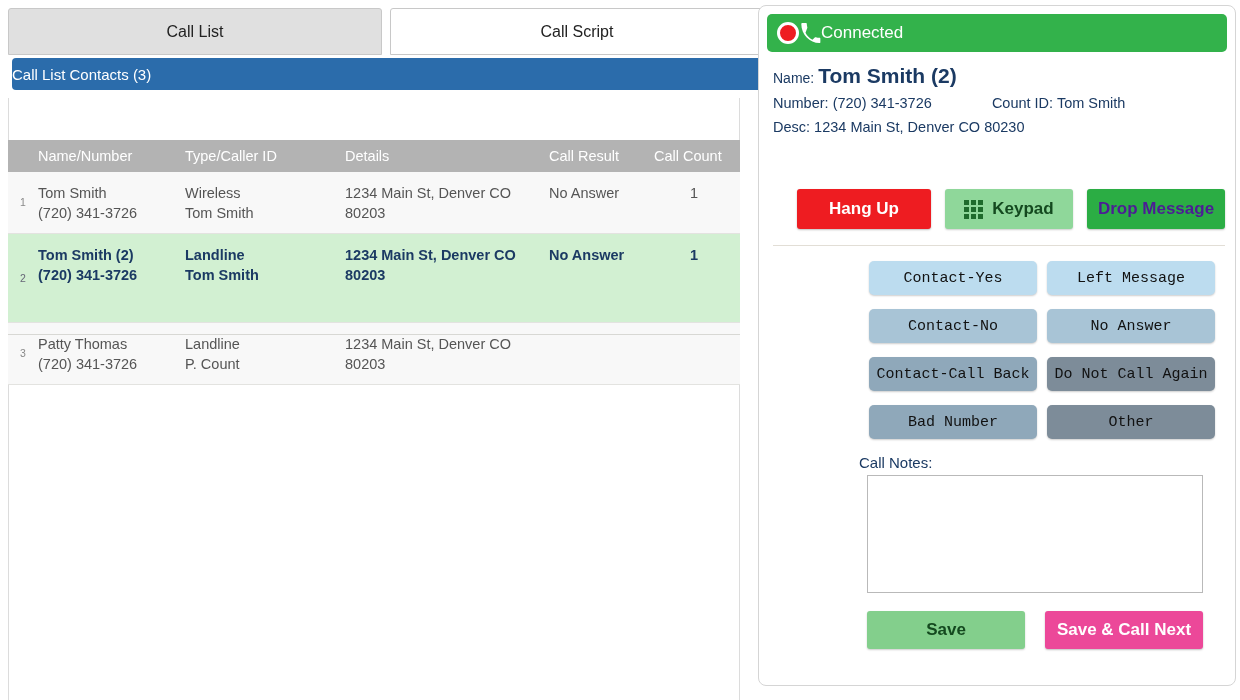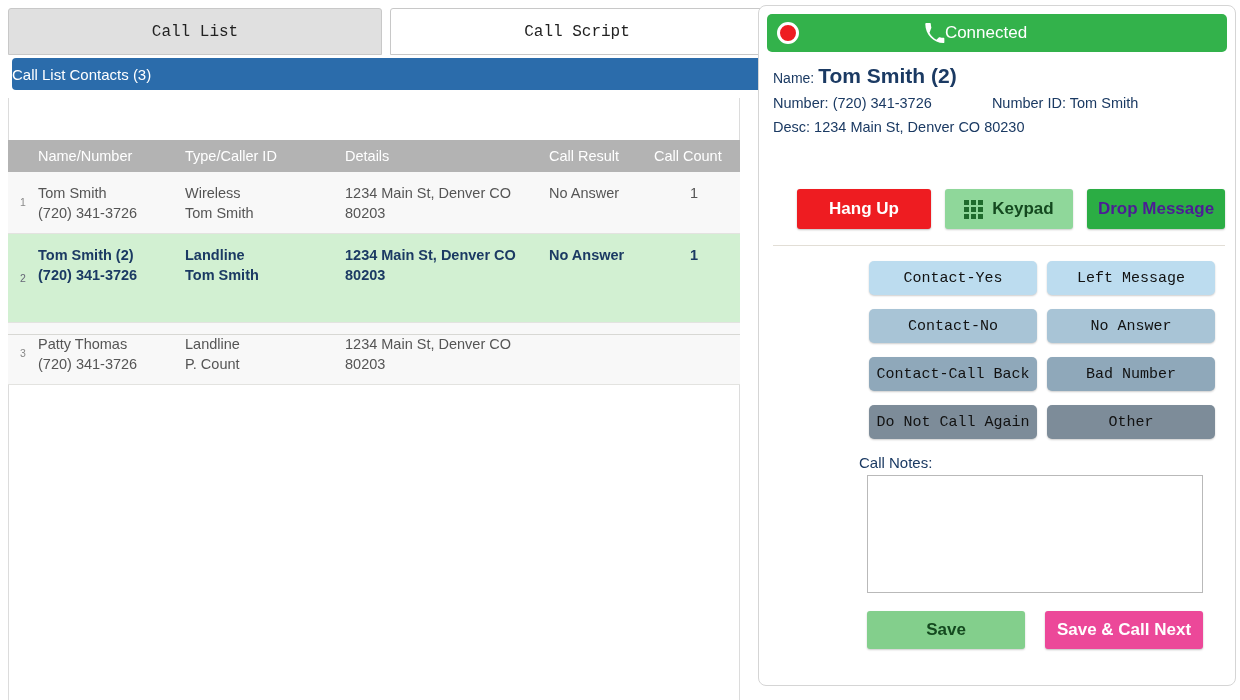--- a/index.html
+++ b/index.html
@@ -13,21 +13,21 @@
   #app { position: relative; width: 1240px; height: 700px; }
 
   
   #left-panel {
     position: absolute; left: 0; top: 0;
     width: 748px; height: 700px;
   }
   .tabs-row {
     position: absolute; left: 8px; top: 8px;
     width: 756px; height: 47px;
-    display: flex; gap: 8px; font-family: Liberation Mono, monospace;
+    display: flex; gap: 8px;
   }
   .tab {
     flex: 1 1 0;
     border: 1px solid #c8c8c8;
     border-radius: 3px 3px 0 0;
     display: flex; align-items: center; justify-content: center;
     font-size: 16px; color: #222;
     cursor: pointer;
     user-select: none;
   }
@@ -105,21 +105,21 @@
     border-radius: 5px;
     display: flex; align-items: center;
   }
   .rec-dot {
     width: 22px; height: 22px; margin-left: 10px;
     border-radius: 50%;
     background: #ee1c21;
     border: 3px solid #ffffff;
   }
   .status-mid {
-    flex: 1; display: flex; align-items: center; justify-content: center;
+    flex: 1; display: flex; align-items: center; 
     margin-right: 76px;
   }
   .phone-ico { width: 22px; height: 22px; display:block; }
   .status-label { color: #ffffff; font-size: 17px; }
 
   .info-block { position: absolute; left: 14px; top: 58px; width: 452px; color: #1b3a63; }
   .info-name-row { font-size: 14px; margin-bottom: 7px; }
   .info-name-row .big { font-size: 21px; font-weight: bold; margin-left: 4px; }
   .info-line { font-size: 14.5px; margin-bottom: 8px; }
   .info-line .gap { display: inline-block; width: 52px; }
@@ -322,21 +322,21 @@
     </div>
 
     <div class="info-block">
       <div class="info-name-row">
         <span>Name:</span><span class="big">Tom Smith (2)</span>
       </div>
       <div class="info-line">
         <span class="lbl">Number:</span>
         <span class="val">(720) 341-3726</span>
         <span class="gap"></span>
-        <span class="lbl">Number ID:</span>
+        <span class="lbl">Count ID:</span>
         <span class="val">Tom Smith</span>
       </div>
       <div class="info-line">
         <span class="lbl">Desc:</span>
         <span class="val">1234 Main St, Denver CO 80230</span>
       </div>
     </div>
 
     <div class="call-actions">
       <button class="btn btn-hangup">
@@ -372,25 +372,25 @@
         </button>
       <button class="dispo lvl2">
           <span>Contact-No</span>
         </button>
       <button class="dispo lvl2">
           <span>No Answer</span>
         </button>
       <button class="dispo lvl3">
           <span>Contact-Call Back</span>
         </button>
+      <button class="dispo lvl4">
+          <span>Do Not Call Again</span>
+        </button>
       <button class="dispo lvl3">
           <span>Bad Number</span>
-        </button>
-      <button class="dispo lvl4">
-          <span>Do Not Call Again</span>
         </button>
       <button class="dispo lvl4">
           <span>Other</span>
         </button>
     </div>
 
     <div class="notes-label notes-label-pos">Call Notes:</div>
     <textarea class="notes-box" placeholder="" style=""></textarea>
 
     <div class="save-row">

